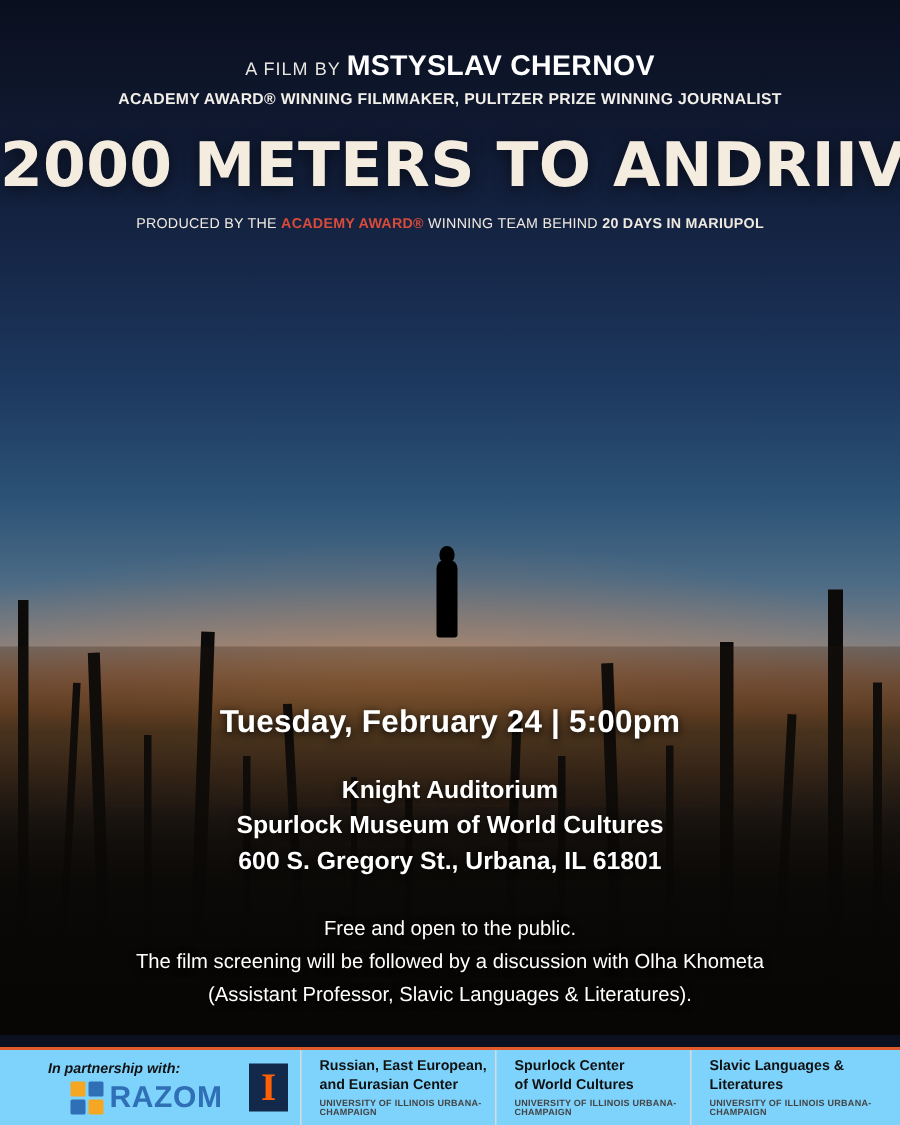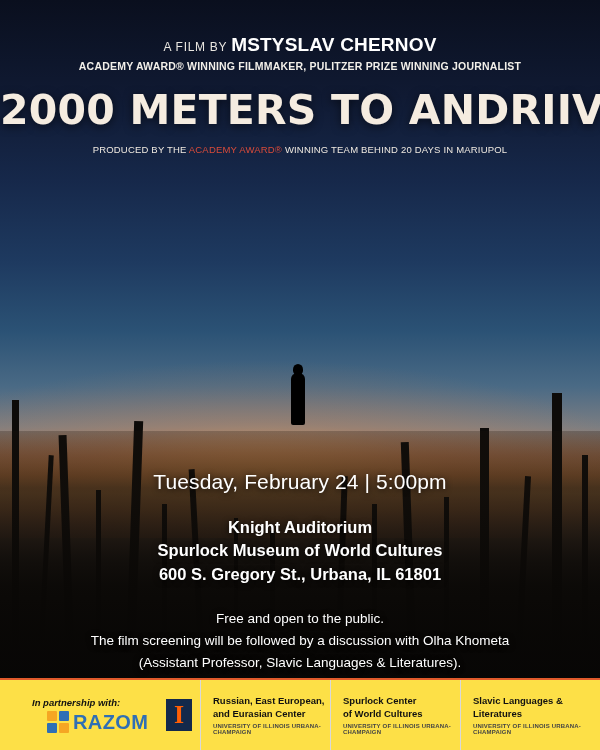--- a/index.html
+++ b/index.html
@@ -130,36 +130,36 @@
     text-shadow:0 2px 10px rgba(0,0,0,0.55);
     white-space:nowrap;
   }
 
   .produced {
     margin-top:10px;
     font-size:9.5px;
     letter-spacing:0.02em;
     color:#efe9e0;
   }
-  .produced b { font-weight:400; }
-  .produced .red { color:#d94b3a; font-weight:400;margin-top:48px; }
+  .produced b { font-weight:700; }
+  .produced .red { color:#d94b3a; font-weight:700;margin-top:48px; }
 
   
   .event {
     position:absolute;
     left:0; right:0;
     top:470px;
     text-align:center;
     color:#ffffff;
     z-index:6;
     text-shadow:0 1px 6px rgba(0,0,0,0.85);
   }
   .date-line {
     font-size:21px;
-    font-weight:400;
+    font-weight:700;
     letter-spacing:0.005em;
   }
   .headline {
     margin-top:8px;
     font-size:30px;
     font-weight:700;
     letter-spacing:0.005em;
   }
   .venue {
     margin-top:22px;
@@ -171,22 +171,22 @@
     margin-top:22px;
     font-size:13.5px;
     font-weight:400;
     line-height:1.62;
   }
 
   
   .footer {
     position:absolute;
     left:0; right:0; bottom:0;
-    height:72px;
-    background:#fde047;
+    height:52px;
+    background:#7dd3fc;
     border-top:2px solid #e05a2b;
     display:flex;
     align-items:center;
     padding:0 10px;
     z-index:10;
   }
   .footer-col {
     display:flex;
     align-items:center;
     height:100%;

